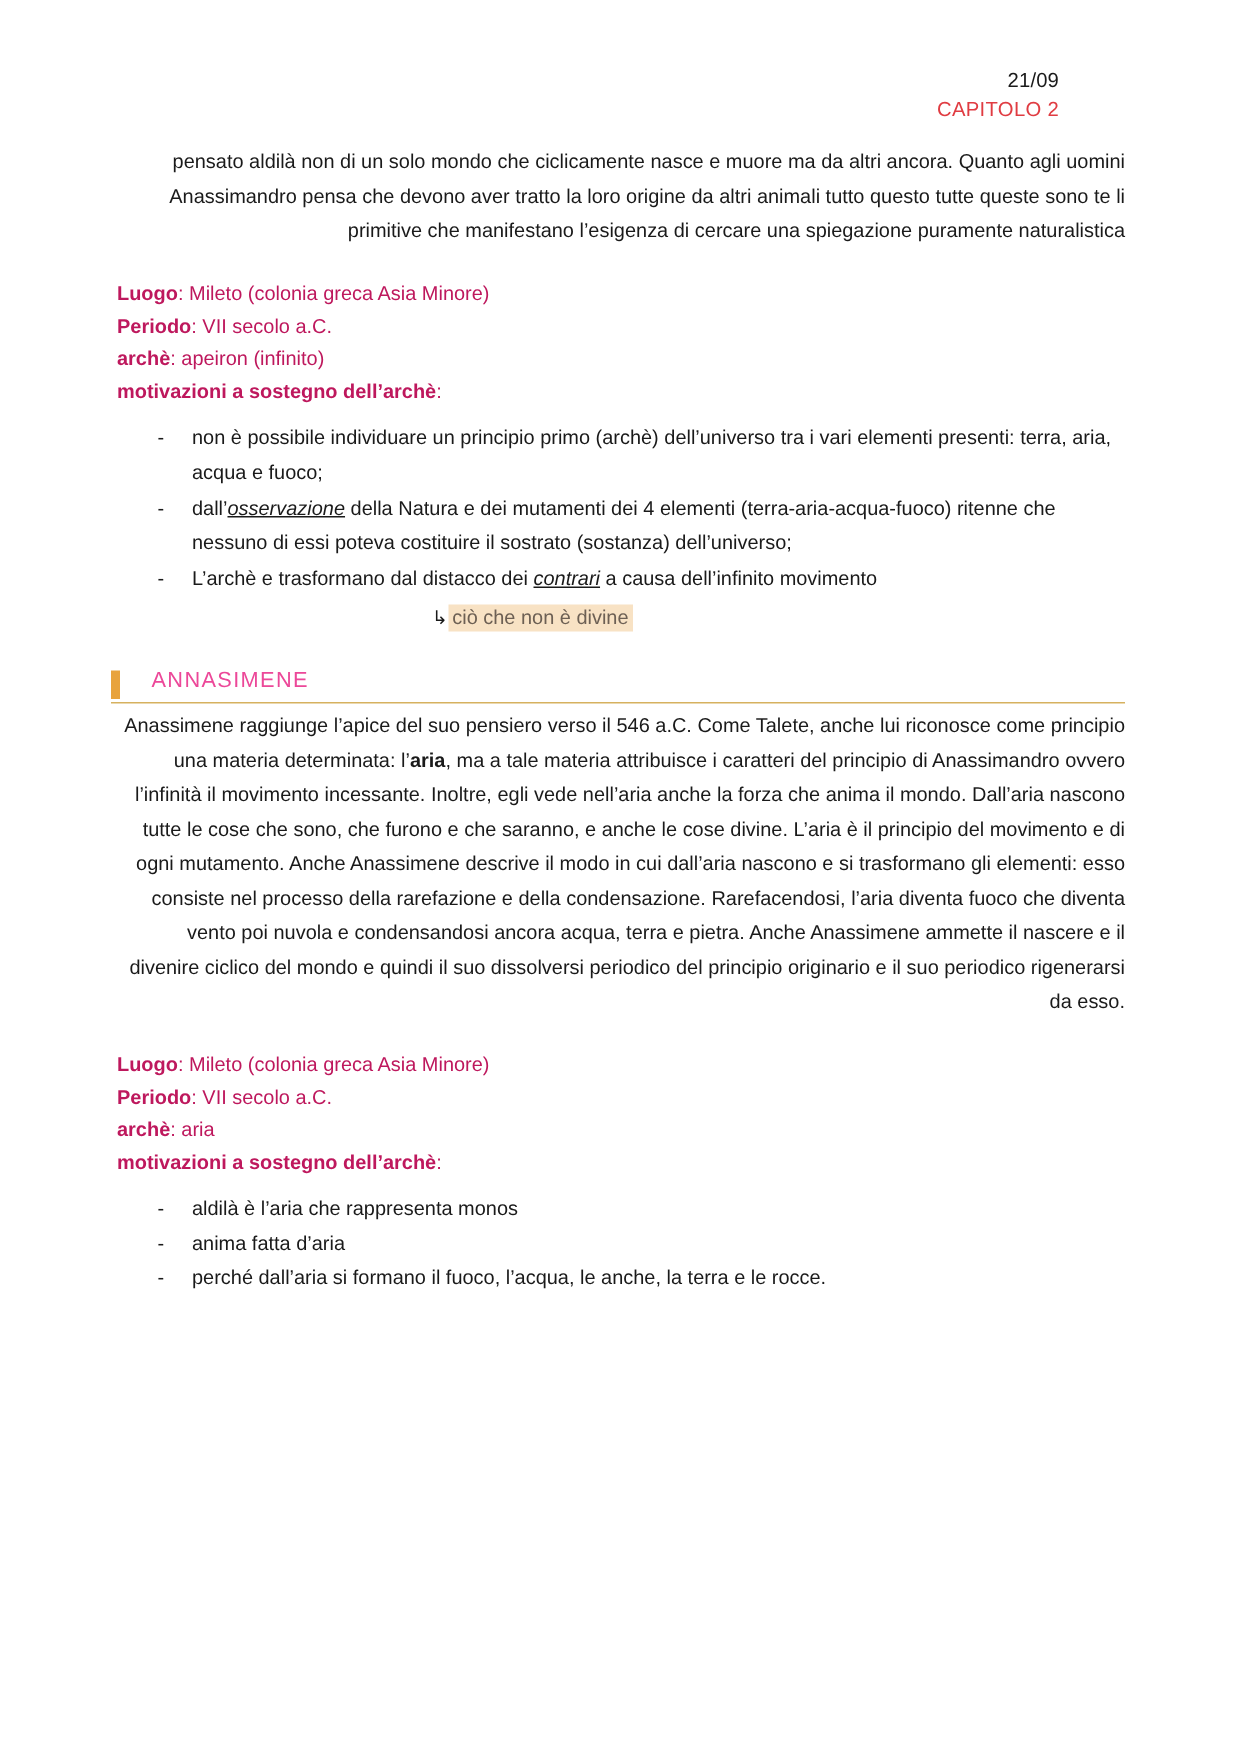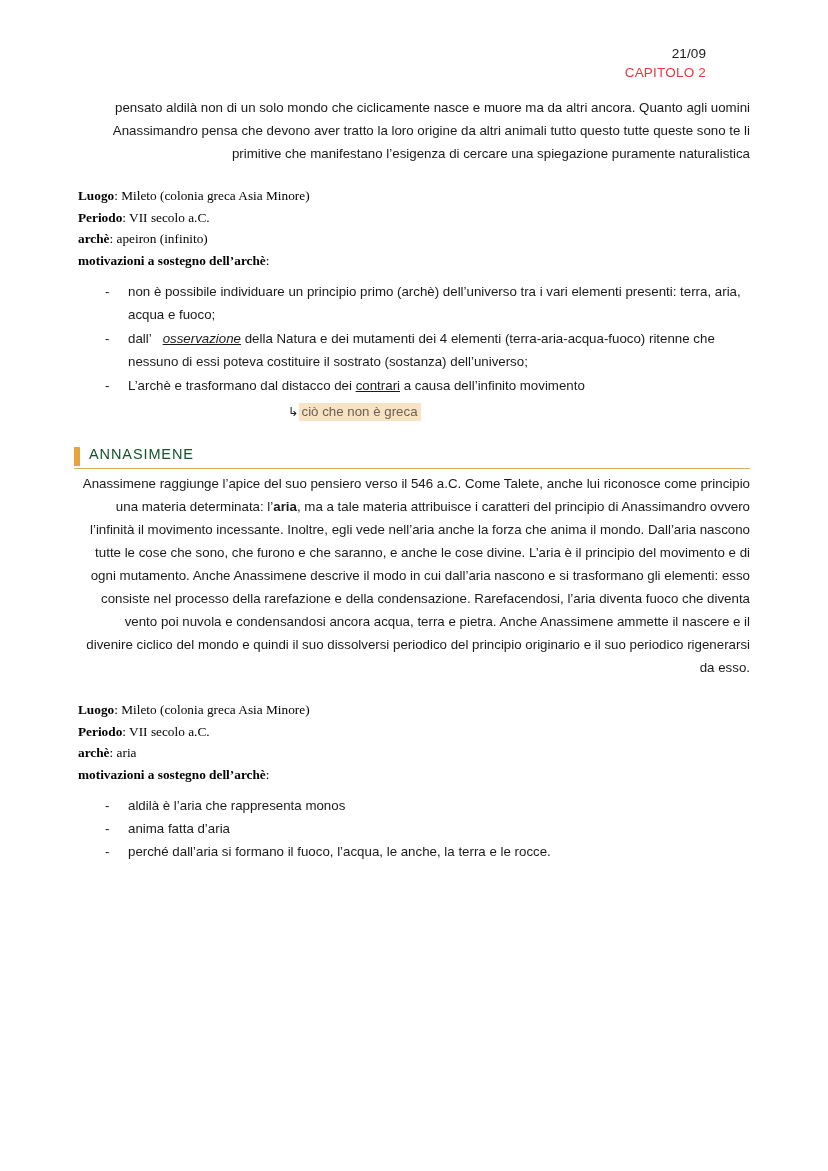--- a/index.html
+++ b/index.html
@@ -55,22 +55,21 @@
     line-height: 1.73;
     color: #1a1a1a;
     text-align: right;
   }
   .spacer-md { height: 20px; }
 
   .kv-block { margin: 0; }
   .kv-line {
     font-size: 13.3px;
     line-height: 1.62;
-    color: #000000;
-    font-family: Liberation Serif, serif;
+    color: #be185d;
   }
   .kv-line b { font-weight: bold; }
 
   ul.dash-list {
     list-style: none;
     margin: 10px 0 0 0;
     padding: 0;
   }
   ul.dash-list li {
     position: relative;
@@ -81,23 +80,23 @@
     color: #1a1a1a;
   }
   ul.dash-list li .dash {
     position: absolute;
     left: 27px;
     top: 0;
     color: #1a1a1a;
   }
   ul.dash-list.tight li { margin-bottom: 0; }
 
-  .ital-und { font-style: italic; text-decoration: underline; margin-left: 11px; }
+  .ital-und { font-style: italic; text-decoration: underline; }
   .und { }
-  .und-ital { text-decoration: underline; }
+  .und-ital { text-decoration: underline; font-style: italic; }
 
   
   .annot-row {
     margin-top: 4px;
     padding-left: 210px;
     font-size: 13.3px;
     line-height: 1.7;
     white-space: nowrap;
   }
   .annot-arrow {
@@ -120,25 +119,25 @@
   .section-bar {
     position: absolute;
     left: -4px;
     top: 1px;
     width: 6px;
     height: 19px;
     background: #e8a33d;
   }
   .section-title {
     position: absolute;
-    left: 11px;
+    left: 23px;
     top: 0px;
     font-size: 14.5px;
     letter-spacing: .9px;
-    color: #14532d;
+    color: #ec4899;
   }
   .section-rule {
     position: absolute;
     left: -4px;
     top: 22px;
     width: 676px;
     height: 1px;
     background: #d6b15f;
   }
 </style>
@@ -182,21 +181,21 @@
         <span class="dash">-</span>
         <span>dall’</span><span class="ital-und">osservazione</span><span> della Natura e dei mutamenti dei 4 elementi (terra-aria-acqua-fuoco) ritenne che nessuno di essi poteva costituire il sostrato (sostanza) dell’universo;</span>
       </li>
       <li>
         <span class="dash">-</span>
         <span>L’archè e trasformano dal </span><span class="und">distacco dei </span><span class="und-ital">contrari</span><span> a causa dell’infinito movimento</span>
       </li>
     </ul>
 
     <div class="annot-row">
-      <span class="annot-arrow">↳</span><span class="annot-text">ciò che non è greca</span>
+      <span class="annot-arrow">↳</span><span class="annot-text">ciò che non è divine</span>
     </div>
 
     <div class="section-head">
       <div class="section-bar"></div>
       <div class="section-title">ANNASIMENE</div>
       <div class="section-rule"></div>
     </div>
 
     <p class="body-text"><span>Anassimene raggiunge l’apice del suo pensiero verso il 546 a.C. Come Talete, anche lui riconosce come principio una materia determinata: l’</span><b>aria</b><span>, ma a tale materia attribuisce i caratteri del principio di Anassimandro ovvero l’infinità il movimento incessante. Inoltre, egli vede nell’aria anche la forza che anima il mondo. Dall’aria nascono tutte le cose che sono, che furono e che saranno, e anche le cose divine. L’aria è il principio del movimento e di ogni mutamento. Anche Anassimene descrive il modo in cui dall’aria nascono e si trasformano gli elementi: esso consiste nel processo della rarefazione e della condensazione. Rarefacendosi, l’aria diventa fuoco che diventa vento poi nuvola e condensandosi ancora acqua, terra e pietra. Anche Anassimene ammette il nascere e il divenire ciclico del mondo e quindi il suo dissolversi periodico del principio originario e il suo periodico rigenerarsi da esso.</span></p>
 

